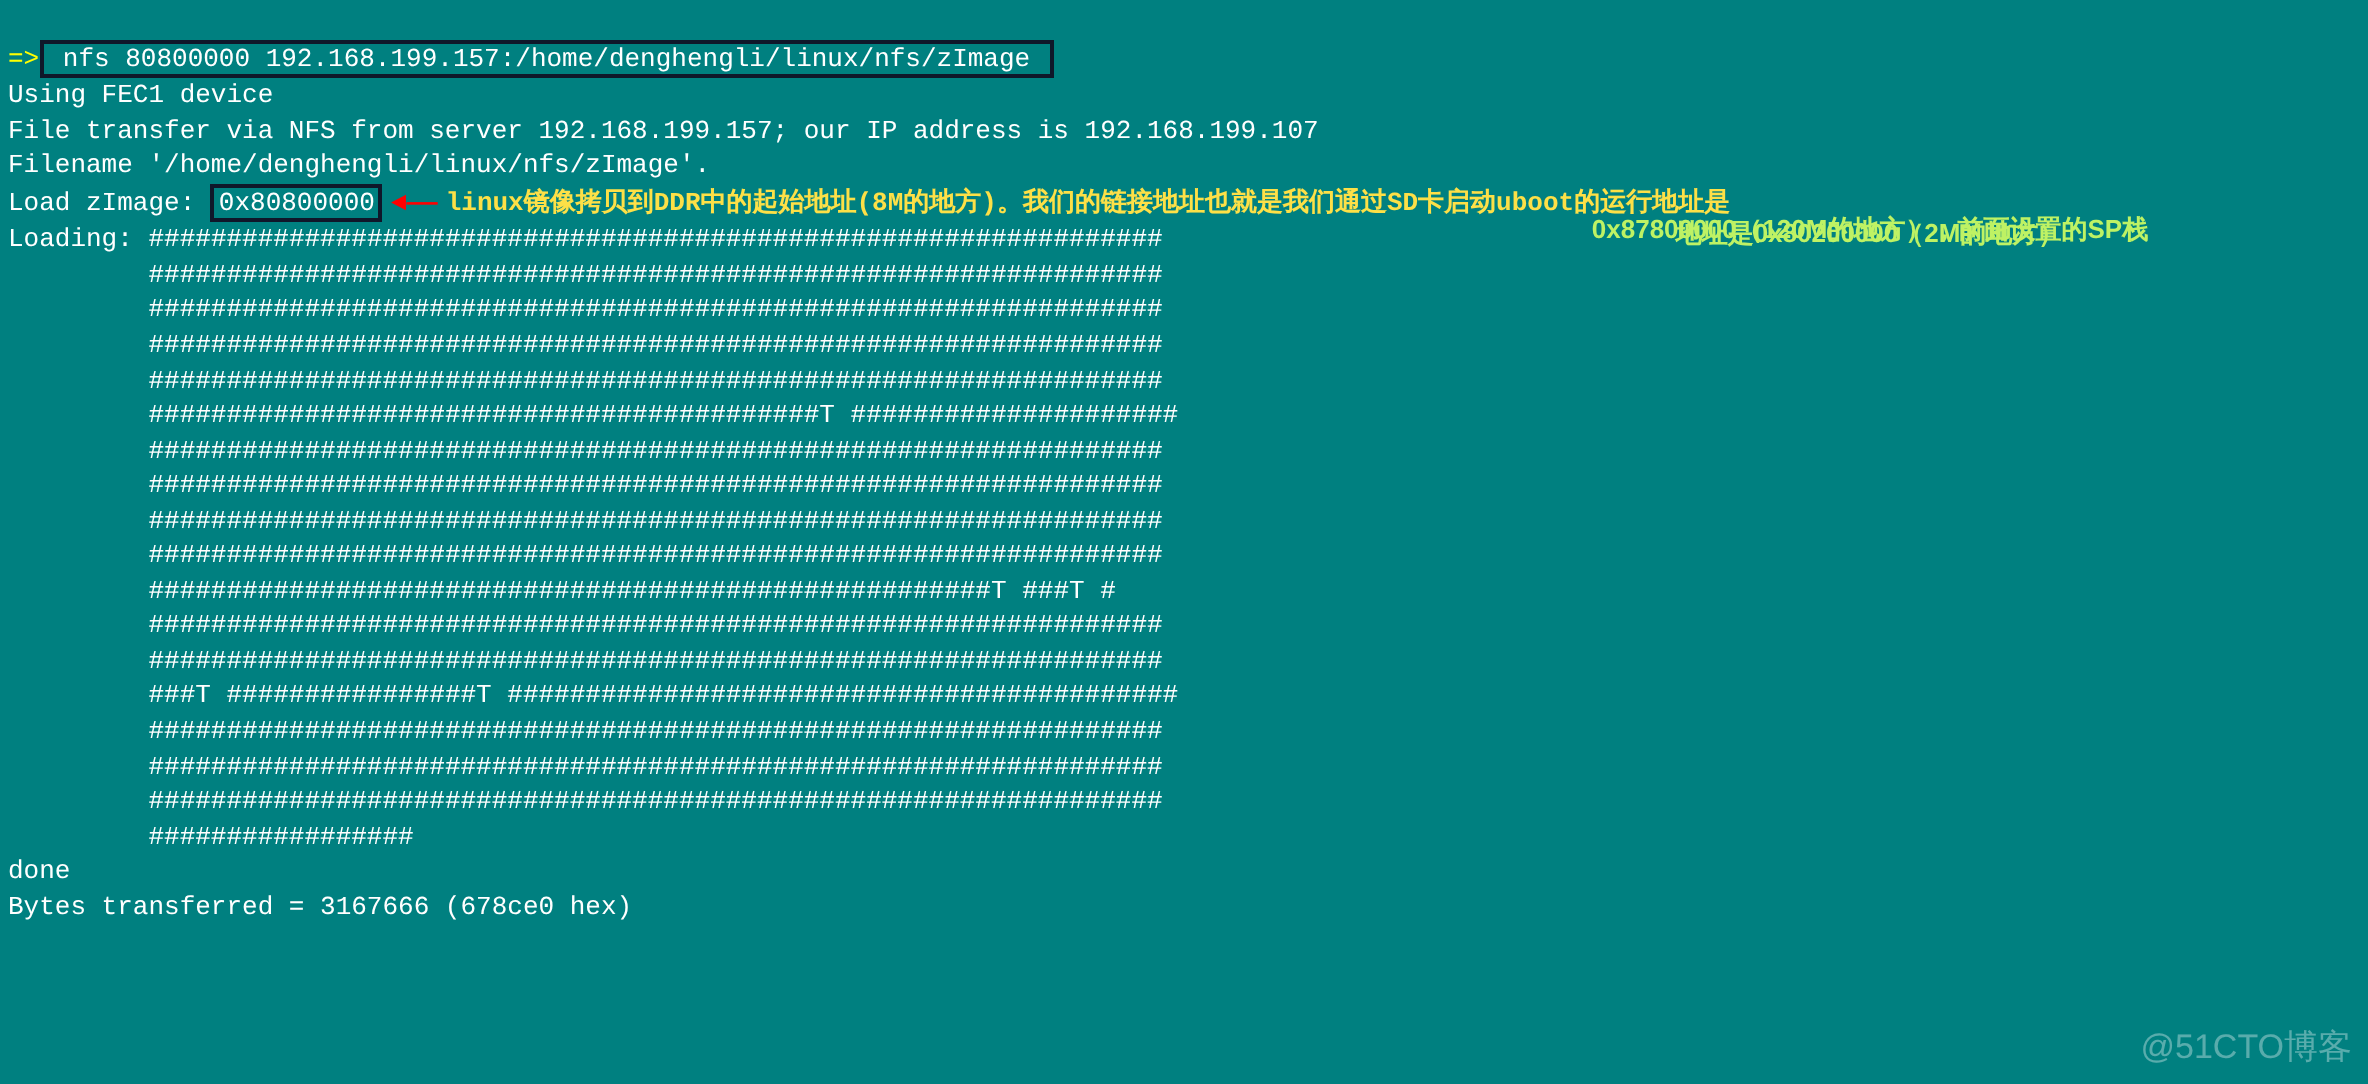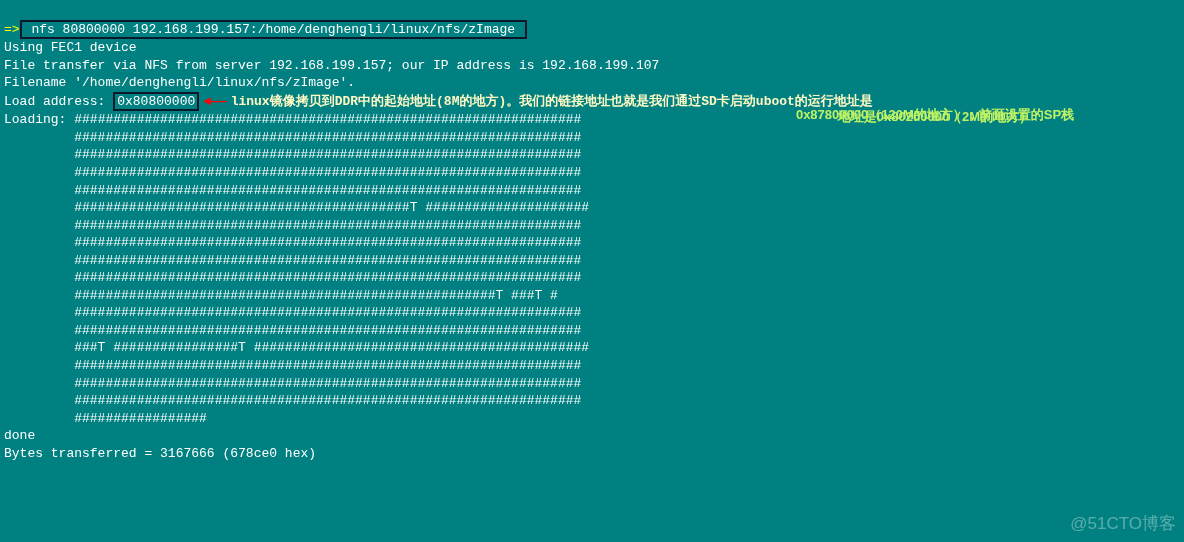--- a/index.html
+++ b/index.html
@@ -51,21 +51,21 @@
   .hashrow { letter-spacing: 0; }
 </style>
 </head>
 <body>
 
 <div class="term">
 <span class="row"><span class="prompt">=&gt;</span><span class="box-red"> nfs 80800000 192.168.199.157:/home/denghengli/linux/nfs/zImage </span></span>
 <span>Using FEC1 device</span>
 <span>File transfer via NFS from server 192.168.199.157; our IP address is 192.168.199.107</span>
 <span>Filename '/home/denghengli/linux/nfs/zImage'.</span>
-<span class="row"><span>Load address: </span><span class="box-red">0x80800000</span><span class="arrow">◄——</span><span style="color:#fef9c3;font-weight:bold;">linux镜像拷贝到DDR中的起始地址(8M的地方)。我们的链接地址也就是我们通过SD卡启动uboot的运行地址是</span></span>
+<span class="row"><span>Load zImage: </span><span class="box-red">0x80800000</span><span class="arrow">◄——</span><span style="color:#fde047;font-weight:bold;">linux镜像拷贝到DDR中的起始地址(8M的地方)。我们的链接地址也就是我们通过SD卡启动uboot的运行地址是</span></span>
 <span class="row"><span>Loading:</span> <span class="hashrow">#################################################################</span></span>
 <span>         <span class="hashrow">#################################################################</span></span>
 <span>         <span class="hashrow">#################################################################</span></span>
 <span>         <span class="hashrow">#################################################################</span></span>
 <span>         <span class="hashrow">#################################################################</span></span>
 <span>         <span class="hashrow">###########################################T #####################</span></span>
 <span>         <span class="hashrow">#################################################################</span></span>
 <span>         <span class="hashrow">#################################################################</span></span>
 <span>         <span class="hashrow">#################################################################</span></span>
 <span>         <span class="hashrow">#################################################################</span></span>

